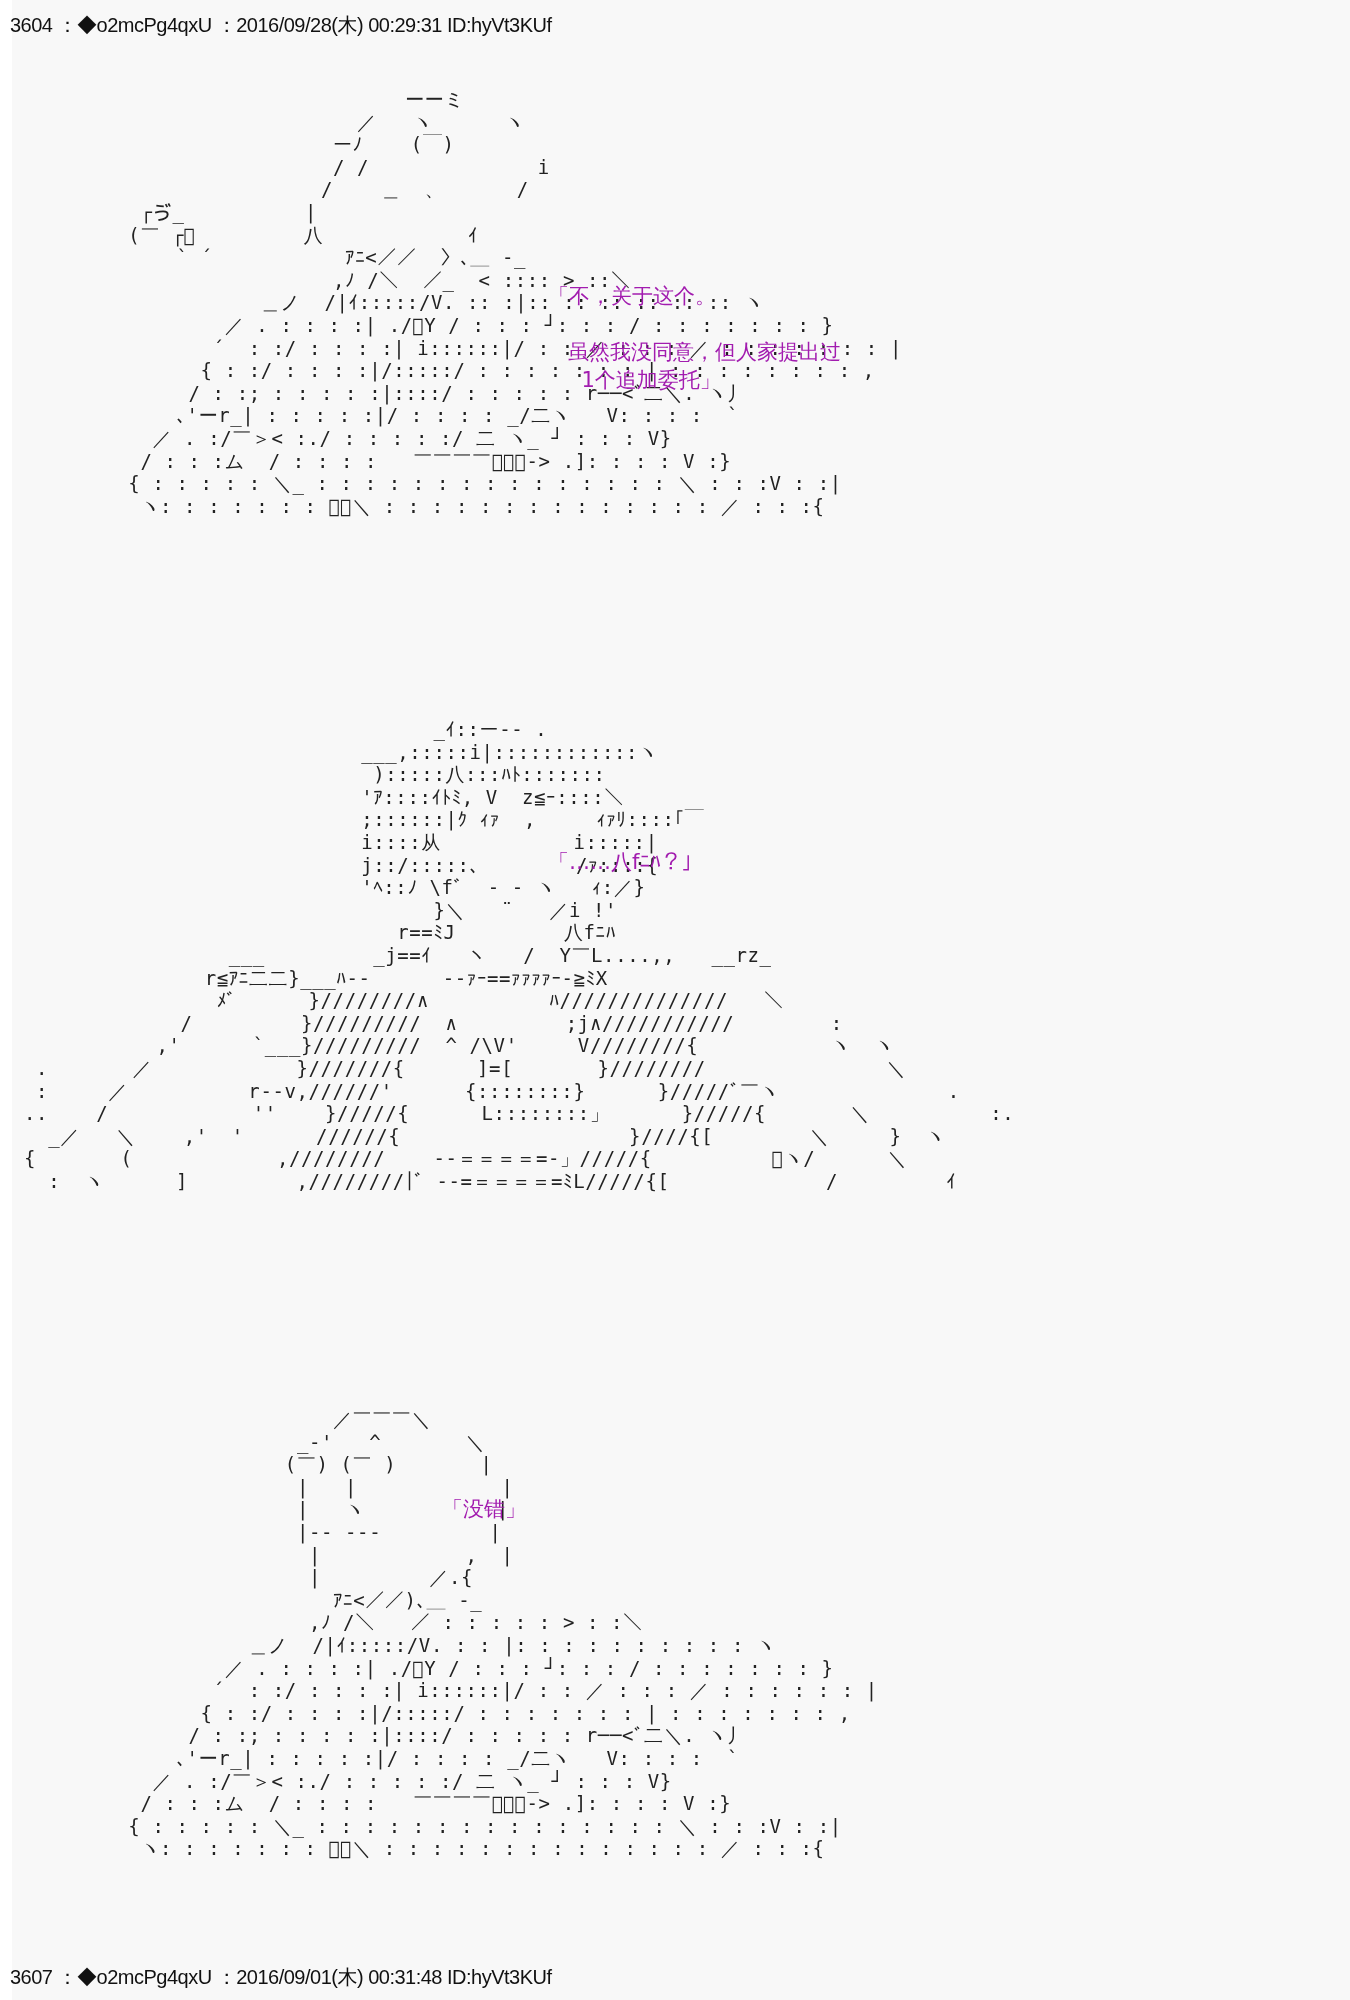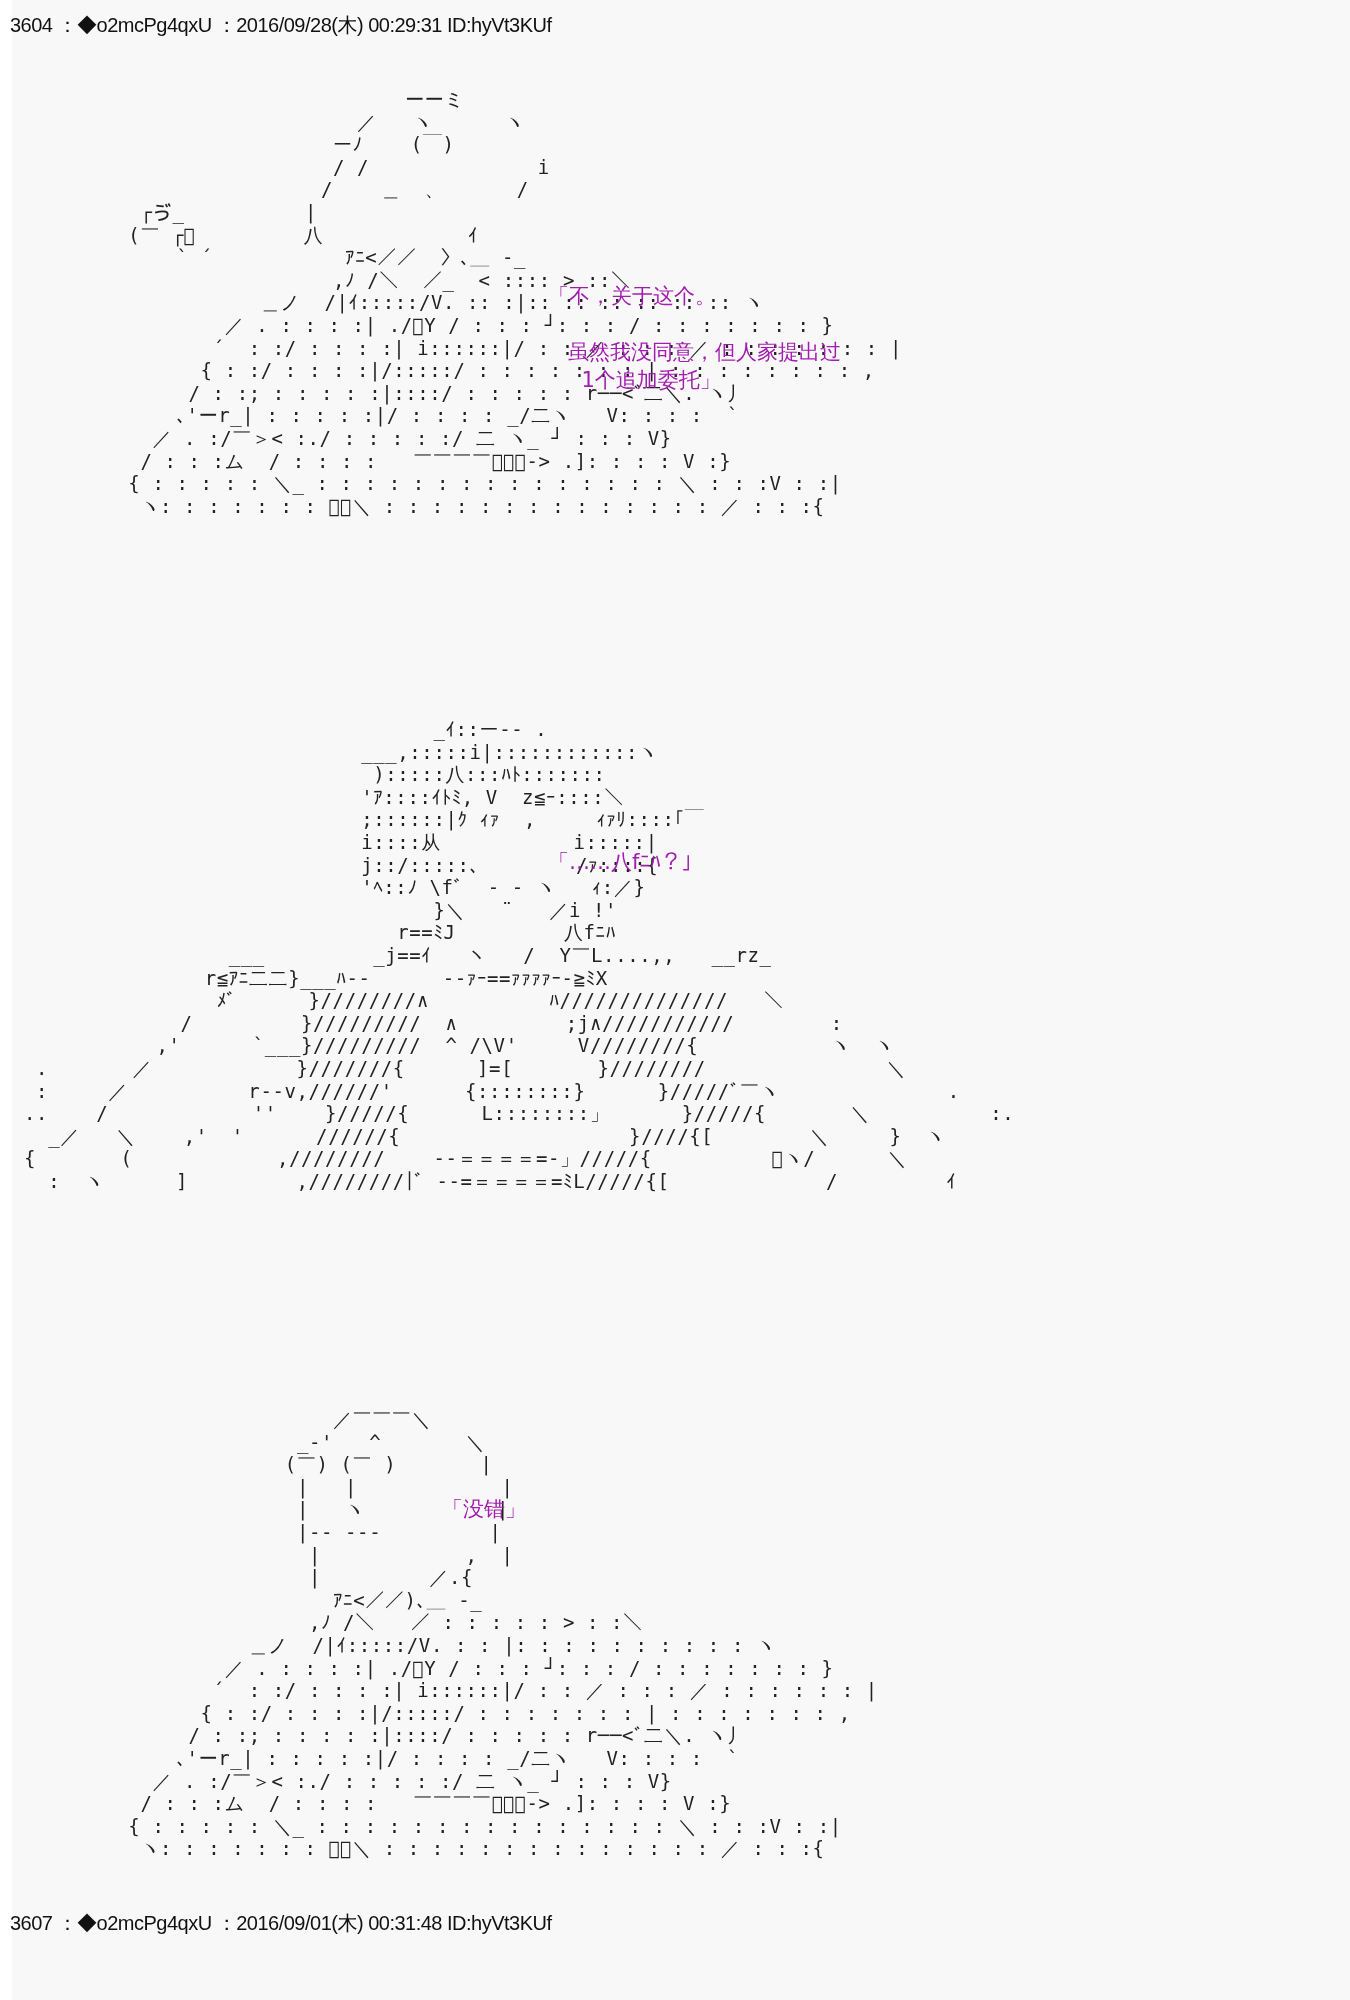--- a/index.html
+++ b/index.html
@@ -97,13 +97,13 @@
                 ´  : :/ : : : :| i::::::|/ : : ／ : : : ／ : : : : : : |
                { : :/ : : : :|/:::::/ : : : : : : : | : : : : : : : ,
               / : :; : : : : :|::::/ : : : : : r──&lt;ﾞ二＼. ヽ丿
              ､'ーr_| : : : : :|/ : : : : _/二ヽ   V: : : :  `
            ／ . :/￣＞&lt; :./ : : : : :/ 二 ヽ_ ┘ : : : V}
           / : : :ム  / : : : :   ￣￣￣￣￣ﾞﾞ‐&gt; .]: : : : V :}
          { : : : : : ＼_ : : : : : : : : : : : : : : : ＼ : : :V : :|
           ヽ: : : : : : : ￣ﾞ＼ : : : : : : : : : : : : : : ／ : : :{</pre>
 <pre class="speech" style="left:442px; top:1495px;">「没错」</pre>
 
-<div class="post-header" style="top:1911px;">3607 ：◆o2mcPg4qxU ：2016/09/01(木) 00:31:48 ID:hyVt3KUf</div>
+<div class="post-header" style="top:1965px;">3607 ：◆o2mcPg4qxU ：2016/09/01(木) 00:31:48 ID:hyVt3KUf</div>
 
 </body></html>

